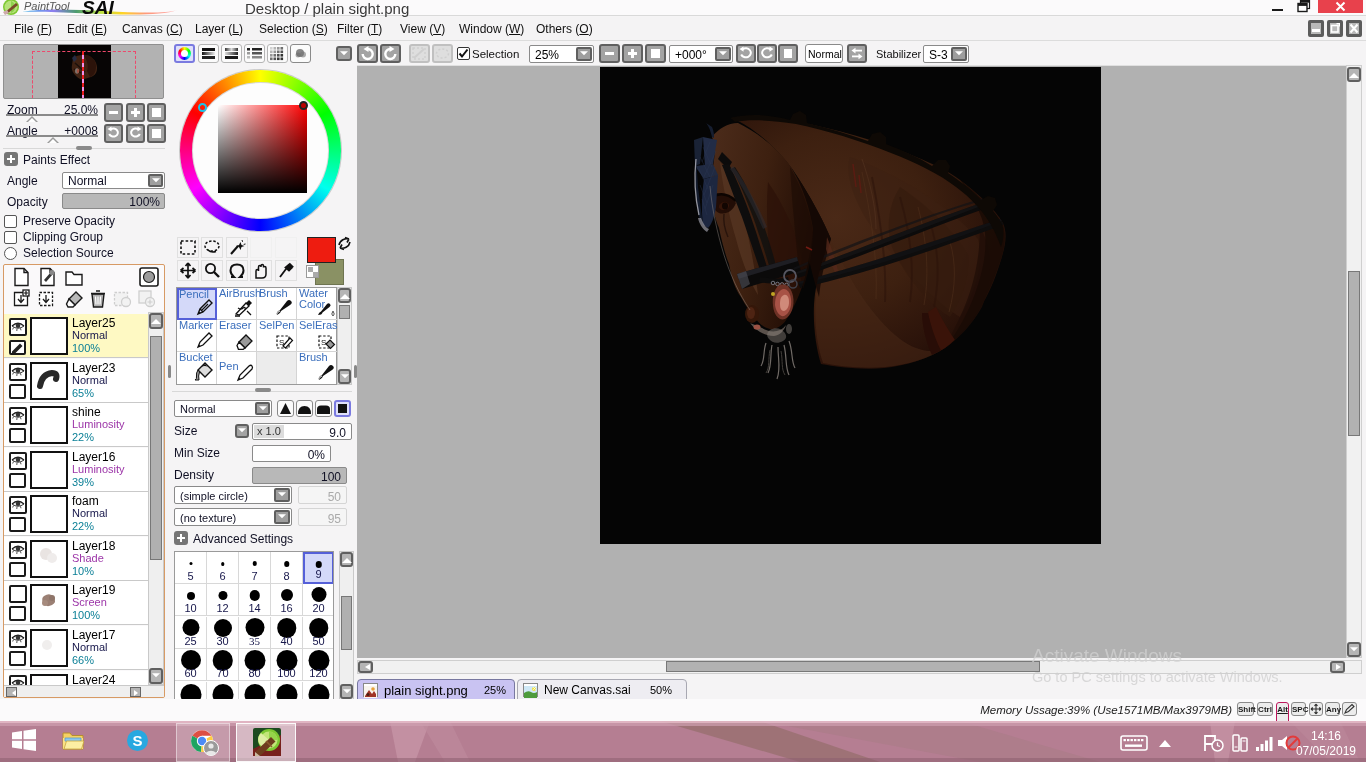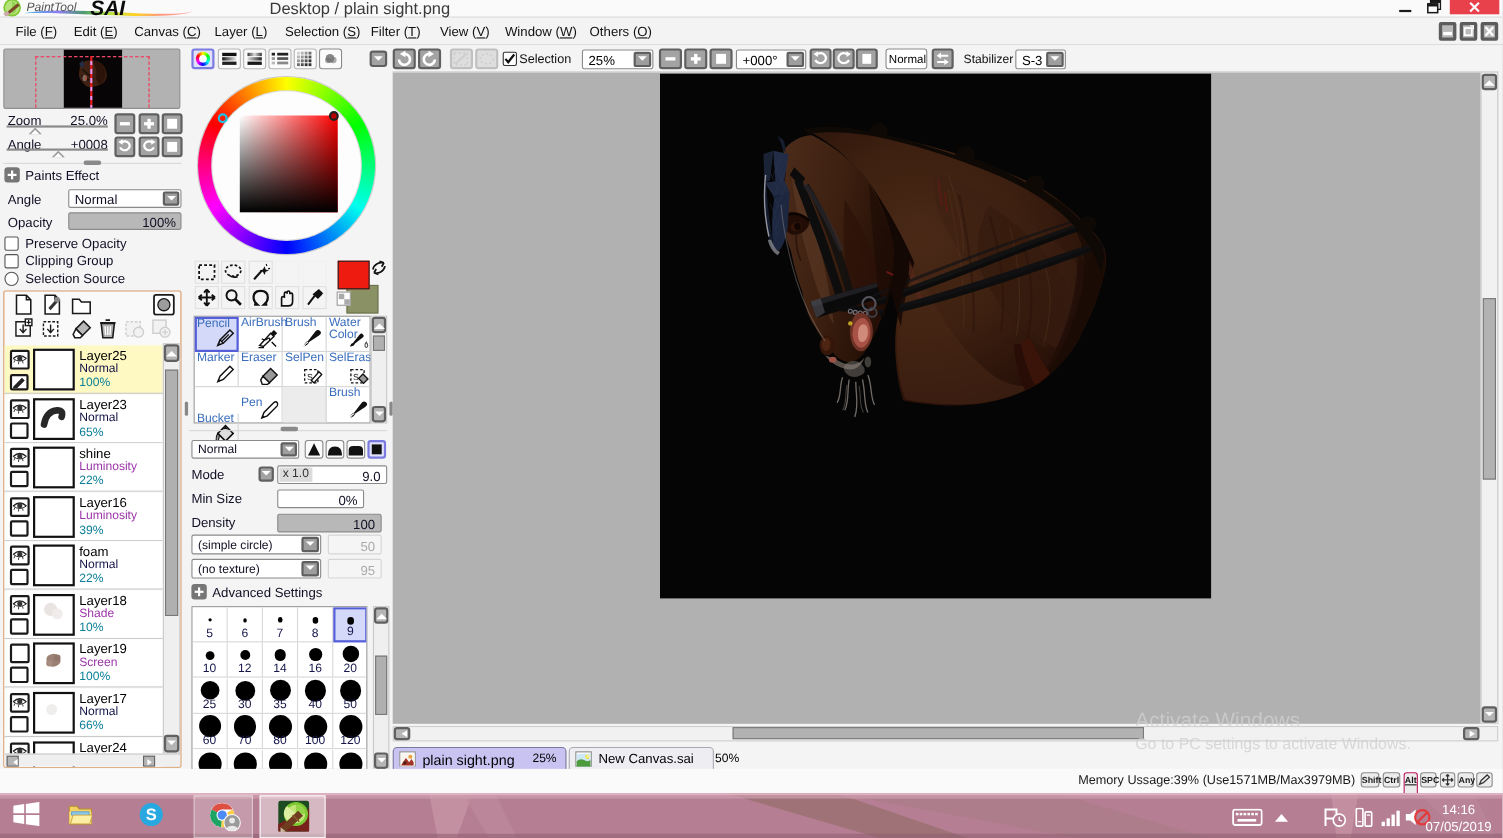--- a/index.html
+++ b/index.html
@@ -562,21 +562,21 @@
           </svg>
         </div>
     <div class="tcell" style="left:120px;top:32px;width:41px;border-right:none;">
           <span class="tlab">SelEras</span>
           <svg width="20" height="18" viewBox="0 0 20 18">
             <rect x="2" y="4" width="12" height="12" fill="none" stroke="#111" stroke-width="1.2" stroke-dasharray="2.4 1.8"></rect>
             <text x="4" y="13" font-size="8" fill="#111">S</text>
             <path d="M9 12 L13 8 L17.5 12.5 L13.5 16.5 Z" fill="#999" stroke="#111" stroke-width="1.2"></path>
           </svg>
         </div>
-    <div class="tcell" style="left:0;top:64px;border-bottom:none;margin-top:24px;">
+    <div class="tcell" style="left:0;top:64px;border-bottom:none;">
           <span class="tlab">Bucket</span>
           <svg width="22" height="22" viewBox="0 0 22 22">
             <path d="M5 9 L12 2 L19 9 L12 16 Z" fill="#ddd" stroke="#111" stroke-width="1.4"></path>
             <path d="M8 6 Q12 4 15 6 L12 3 Z" fill="#111"></path>
             <path d="M5 9 Q3 12 3.5 15 Q4 18 2 19 L6 19 Q5 15 6.5 11 Z" fill="#999" stroke="#111" stroke-width="1"></path>
           </svg>
         </div>
     <div class="tcell" style="left:40px;top:64px;border-bottom:none;">
           <span class="tlab" style="top:9px;">Pen</span>
           <svg width="20" height="20" viewBox="0 0 20 20">
@@ -612,21 +612,21 @@
   <div class="panelbtn" style="left:128px;top:359px;width:17px;height:17px;border-color:#8a8a8a;"><svg width="15" height="15" viewBox="0 0 15 15">
           <path d="M1 13 Q1 5 7.5 5 Q14 5 14 13 Z" fill="#111"></path>
         </svg></div>
   <div class="panelbtn" style="left:147px;top:359px;width:17px;height:17px;border-color:#8a8a8a;"><svg width="15" height="15" viewBox="0 0 15 15">
           <path d="M1 13 L1 8 Q1 4.5 5 4.5 L10 4.5 Q14 4.5 14 8 L14 13 Z" fill="#111"></path>
         </svg></div>
   <div class="abs" style="left:166px;top:359px;width:17px;height:17px;background:#dfe0fa;border:2px solid #7a7ae0;border-radius:3px;">
         <div style="position:absolute;left:2px;top:2px;width:9px;height:9px;background:#111;"></div>
       </div>
 
-  <div class="abs" style="left:6px;top:383px;">Mode</div>
+  <div class="abs" style="left:6px;top:383px;">Size</div>
   <div class="gbtn arr" style="left:67px;top:383px;width:14px;height:14px;border-width:2px;"></div>
   <div class="combo" style="left:84px;top:382px;width:100px;height:17px;">
     <div style="position:absolute;left:1px;top:1px;width:30px;height:13px;background:#dcdcdc;font-size:11px;color:#333;padding-left:3px;">x 1.0</div>
     <span style="position:absolute;right:5px;top:2px;font-size:12px;">9.0</span>
   </div>
   <div class="abs" style="left:6px;top:405px;">Min Size</div>
   <div class="combo" style="left:84px;top:404px;width:79px;height:17px;">
         <span style="position:absolute;right:5px;top:2px;">0%</span>
       </div>
   <div class="abs" style="left:6px;top:427px;">Density</div>
@@ -697,21 +697,21 @@
           <div class="snum">20</div>
         </div>
     <div class="scell" style="left:0;top:65px;">
           <div class="sdot" style="width:17px;height:17px;top:2px;"></div>
           <div class="snum">25</div>
         </div>
     <div class="scell" style="left:32px;top:65px;">
           <div class="sdot" style="width:18px;height:18px;top:2px;"></div>
           <div class="snum">30</div>
         </div>
-    <div class="scell" style="left:64px;top:65px;">
+    <div class="scell" style="left:64px;top:65px;font-family:Liberation Serif, serif;">
           <div class="sdot" style="width:19px;height:19px;top:1px;"></div>
           <div class="snum">35</div>
         </div>
     <div class="scell" style="left:96px;top:65px;">
           <div class="sdot" style="width:19.5px;height:19.5px;top:1px;"></div>
           <div class="snum">40</div>
         </div>
     <div class="scell" style="left:128px;top:65px;width:31px;border-right:none;">
           <div class="sdot" style="width:19.5px;height:19.5px;top:1px;"></div>
           <div class="snum">50</div>
@@ -1078,36 +1078,36 @@
       <svg width="13" height="12" viewBox="0 0 13 12">
             <rect x="0" y="0" width="13" height="12" fill="#f8f4ee"></rect>
             <path d="M1 10 L5 4 L8 8 L10 5 L12 8 L12 11 L1 11 Z" fill="#a03325"></path>
             <circle cx="9" cy="3" r="1.8" fill="#e8a13c"></circle>
             <circle cx="4" cy="8.5" r="1.5" fill="#481f14"></circle>
           </svg>
     </div>
     <span style="position:absolute;left:26px;top:3px;font-size:13px;color:#000;">plain sight.png</span>
     <span style="position:absolute;left:126px;top:4px;font-size:11px;color:#000;">25%</span>
   </div>
-  <div class="abs" style="left:160px;top:3px;width:132px;height:21px;background:#eeedf2;border:1px solid #a8a8b2;border-radius:4px 4px 0 0;">
+  <div class="abs" style="left:160px;top:3px;width:170px;height:21px;background:#eeedf2;border:1px solid #a8a8b2;border-radius:4px 4px 0 0;">
     <div style="position:absolute;left:5px;top:3px;width:15px;height:14px;background:#fff;border:1px solid #888;">
       <svg width="13" height="12" viewBox="0 0 13 12">
             <rect x="0" y="0" width="13" height="12" fill="#cfe8f6"></rect>
             <path d="M0 12 L0 7 Q4 4 7 6 Q10 8 13 6 L13 12 Z" fill="#4d9b3c"></path>
             <circle cx="10" cy="3" r="2" fill="#f0e13c"></circle>
             <path d="M9 1 L12 4 M12 1 L9 4" stroke="#fff" stroke-width="0.6"></path>
           </svg>
     </div>
     <span style="position:absolute;left:26px;top:3px;font-size:12px;color:#000;">New Canvas.sai</span>
     <span style="position:absolute;left:132px;top:4px;font-size:11px;color:#000;">50%</span>
   </div>
 </div>
 
 <div id="status" style="position:absolute;left:0px;top:699px;width:1366px;height:22px;background:#fbfafb;font-size:12px;color:#1a1a1a;">
-  <span style="position:absolute;right:134px;top:5px;font-size:11.5px;">Memory Ussage:39% (Use1571MB/Max3979MB)</span>
+  <span style="position:absolute;right:134px;top:5px;font-size:11.5px;font-style:italic;">Memory Ussage:39% (Use1571MB/Max3979MB)</span>
   <div class="abs" style="left:1237px;top:3px;width:17px;height:14px;background:#ececec;border:1px solid #8a8a8a;border-radius:3px;font-size:8px;text-align:center;line-height:13px;font-weight:bold;">Shift</div>
   <div class="abs" style="left:1257px;top:3px;width:16px;height:14px;background:#ececec;border:1px solid #8a8a8a;border-radius:3px;font-size:8px;text-align:center;line-height:13px;font-weight:bold;">Ctrl</div>
   <div class="abs" style="left:1276px;top:3px;width:13px;height:30px;background:#ececec;border:1px solid #be185d;border-radius:3px;font-size:8px;text-align:center;line-height:13px;font-weight:bold;text-decoration:underline;">Alt</div>
   <div class="abs" style="left:1291px;top:3px;width:15px;height:14px;background:#ececec;border:1px solid #8a8a8a;border-radius:3px;font-size:8px;text-align:center;line-height:13px;font-weight:bold;">SPC</div>
   <div class="abs" style="left:1309px;top:3px;width:14px;height:14px;background:#ececec;border:1px solid #8a8a8a;border-radius:3px;">
     <svg width="12" height="12" viewBox="0 0 12 12">
           <path d="M6 1 L6 11 M1 6 L11 6 M6 1 L4.5 2.8 M6 1 L7.5 2.8 M6 11 L4.5 9.2 M6 11 L7.5 9.2 M1 6 L2.8 4.5 M1 6 L2.8 7.5 M11 6 L9.2 4.5 M11 6 L9.2 7.5" stroke="#333" stroke-width="1.1" fill="none"></path>
         </svg>
   </div>
   <div class="abs" style="left:1325px;top:3px;width:15px;height:14px;background:#ececec;border:1px solid #8a8a8a;border-radius:3px;font-size:8px;text-align:center;line-height:13px;font-weight:bold;">Any</div>

